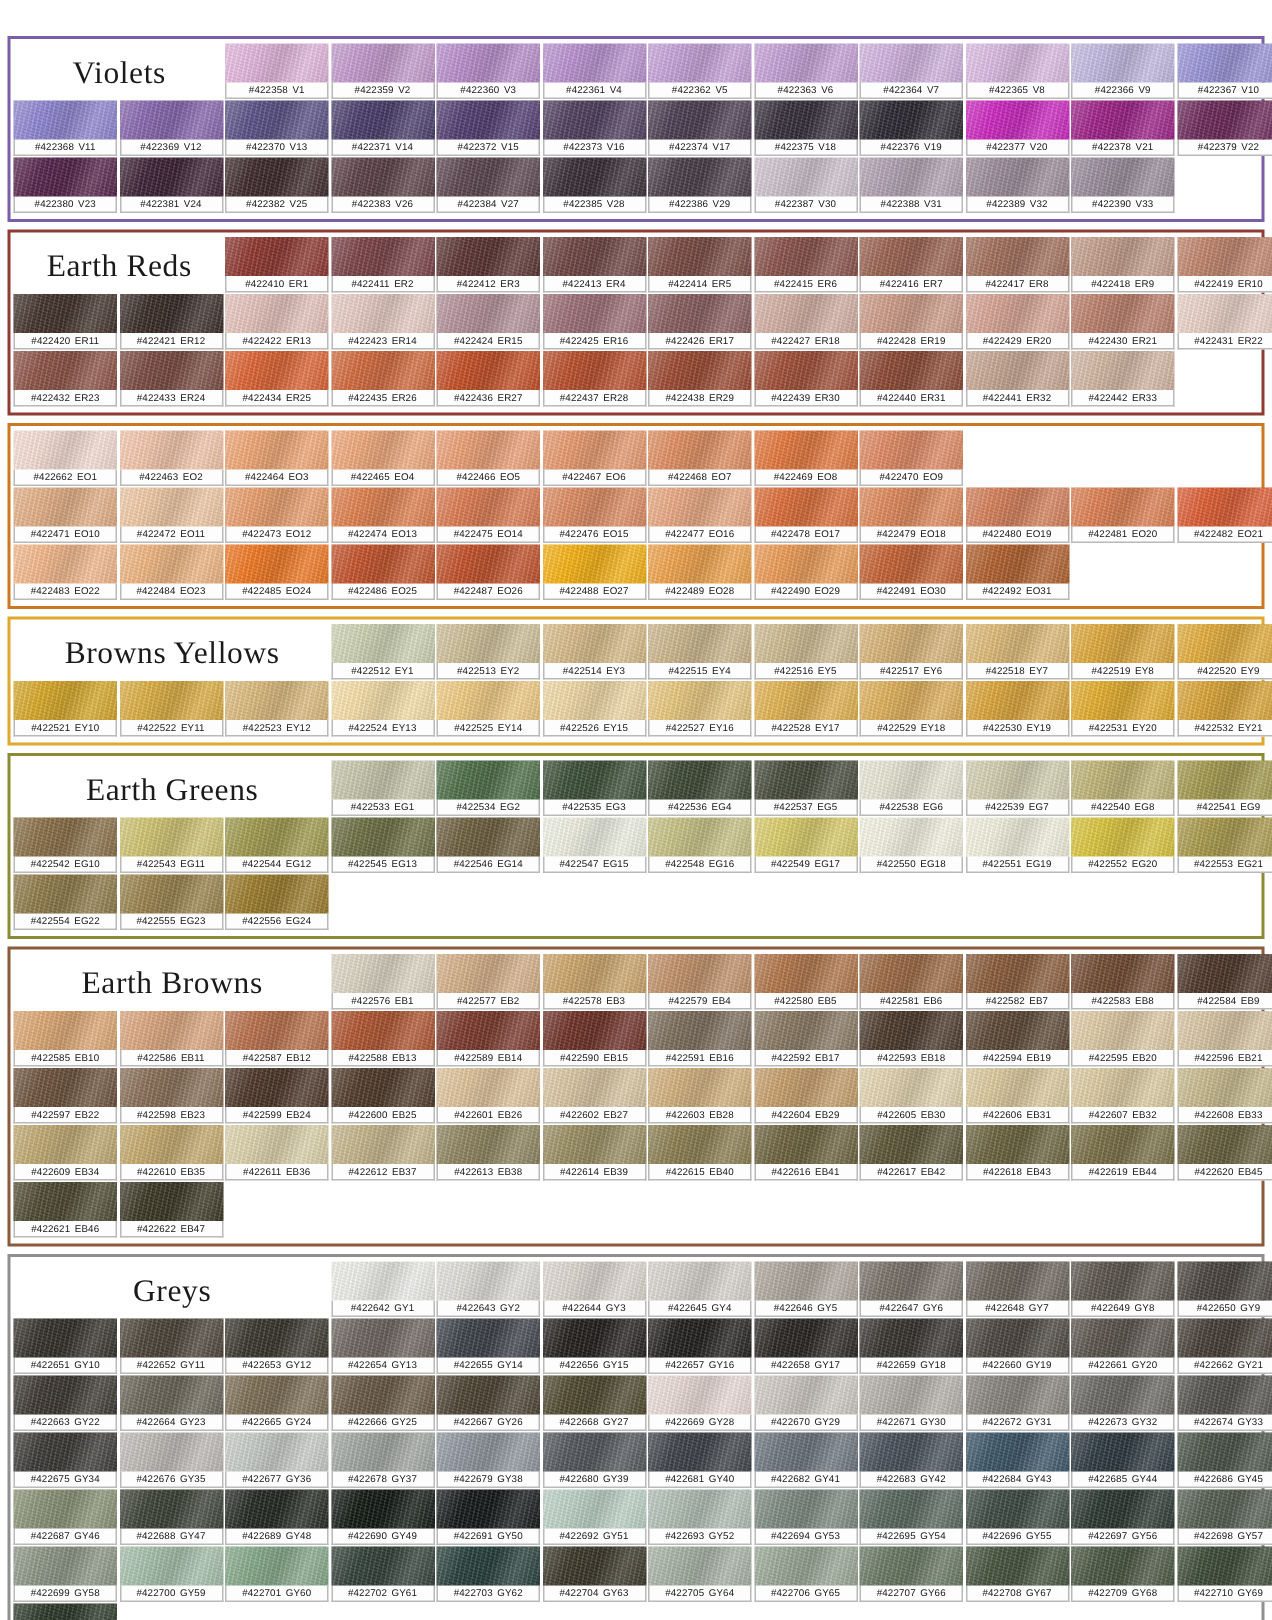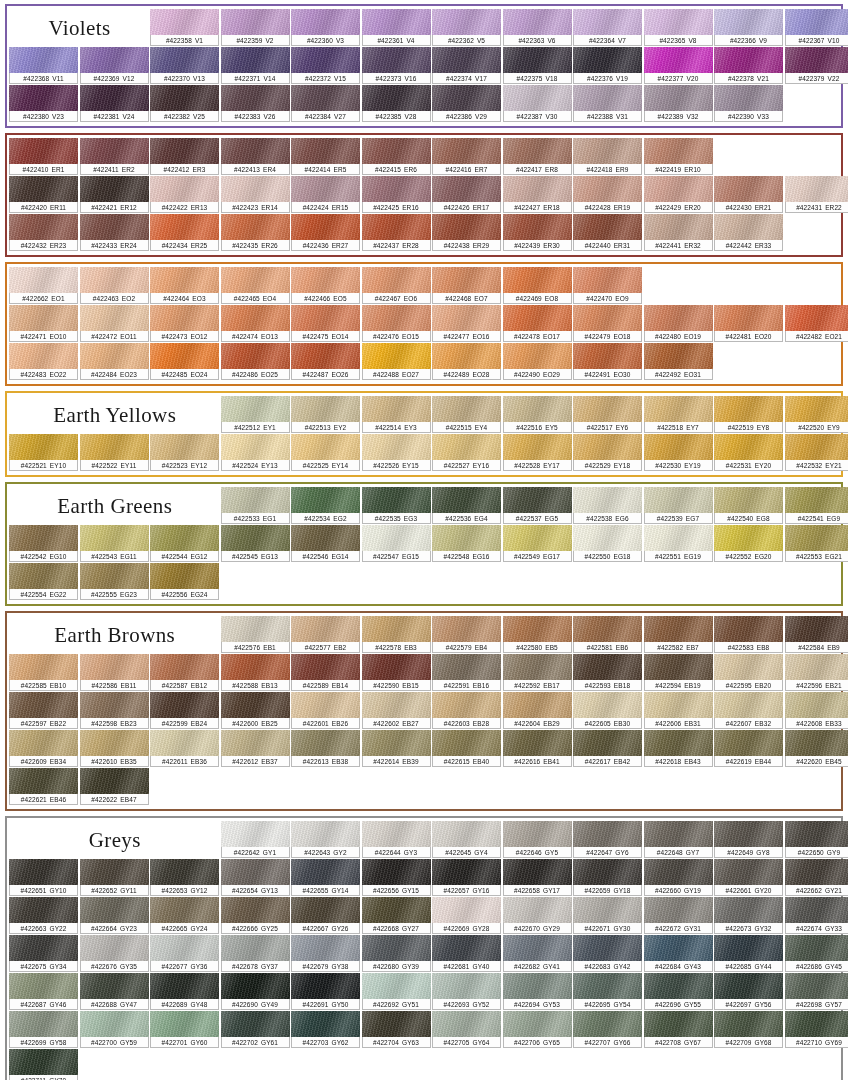--- a/index.html
+++ b/index.html
@@ -77,21 +77,21 @@
     white-space: nowrap;
     overflow: hidden;
     font-family: "Liberation Sans", sans-serif;
   }
   .lbl .num { margin-right: 3px; }
 </style>
 </head>
 <body>
 
 <div id="sheet">
-    <div class="section" style="border-color: rgb(123, 94, 167);">
+    <div class="section" style="border-color: rgb(123, 94, 167); margin-top: 20px;">
       <div class="srow">
         <div class="title-cell" style="width: 141px;">
           <div class="ttl">Violets</div>
         </div>
         <div class="swatch">
           <div class="chip" style="background: rgb(227, 184, 221);"></div>
           <div class="lbl">
             <span class="num">#422358</span>
             <span class="code">V1</span>
           </div>
@@ -321,20 +321,23 @@
           <div class="chip" style="background: rgb(155, 141, 157);"></div>
           <div class="lbl">
             <span class="num">#422390</span>
             <span class="code">V33</span>
           </div>
         </div>
       </div>
     </div>
     <div class="section" style="border-color: rgb(142, 59, 52);">
       <div class="srow">
+        <div class="title-cell" style="width: 141px;">
+          <div class="ttl">Earth Reds</div>
+        </div>
         <div class="swatch">
           <div class="chip" style="background: rgb(142, 55, 48);"></div>
           <div class="lbl">
             <span class="num">#422410</span>
             <span class="code">ER1</span>
           </div>
         </div>
         <div class="swatch">
           <div class="chip" style="background: rgb(123, 68, 72);"></div>
           <div class="lbl">
@@ -786,21 +789,21 @@
           <div class="lbl">
             <span class="num">#422492</span>
             <span class="code">EO31</span>
           </div>
         </div>
       </div>
     </div>
     <div class="section" style="border-color: rgb(224, 168, 46);">
       <div class="srow">
         <div class="title-cell" style="width: 211.5px;">
-          <div class="ttl">Earth Yellows</div>
+          <div class="ttl">Browns Yellows</div>
         </div>
         <div class="swatch">
           <div class="chip" style="background: rgb(207, 211, 180);"></div>
           <div class="lbl">
             <span class="num">#422512</span>
             <span class="code">EY1</span>
           </div>
         </div>
         <div class="swatch">
           <div class="chip" style="background: rgb(207, 192, 153);"></div>

